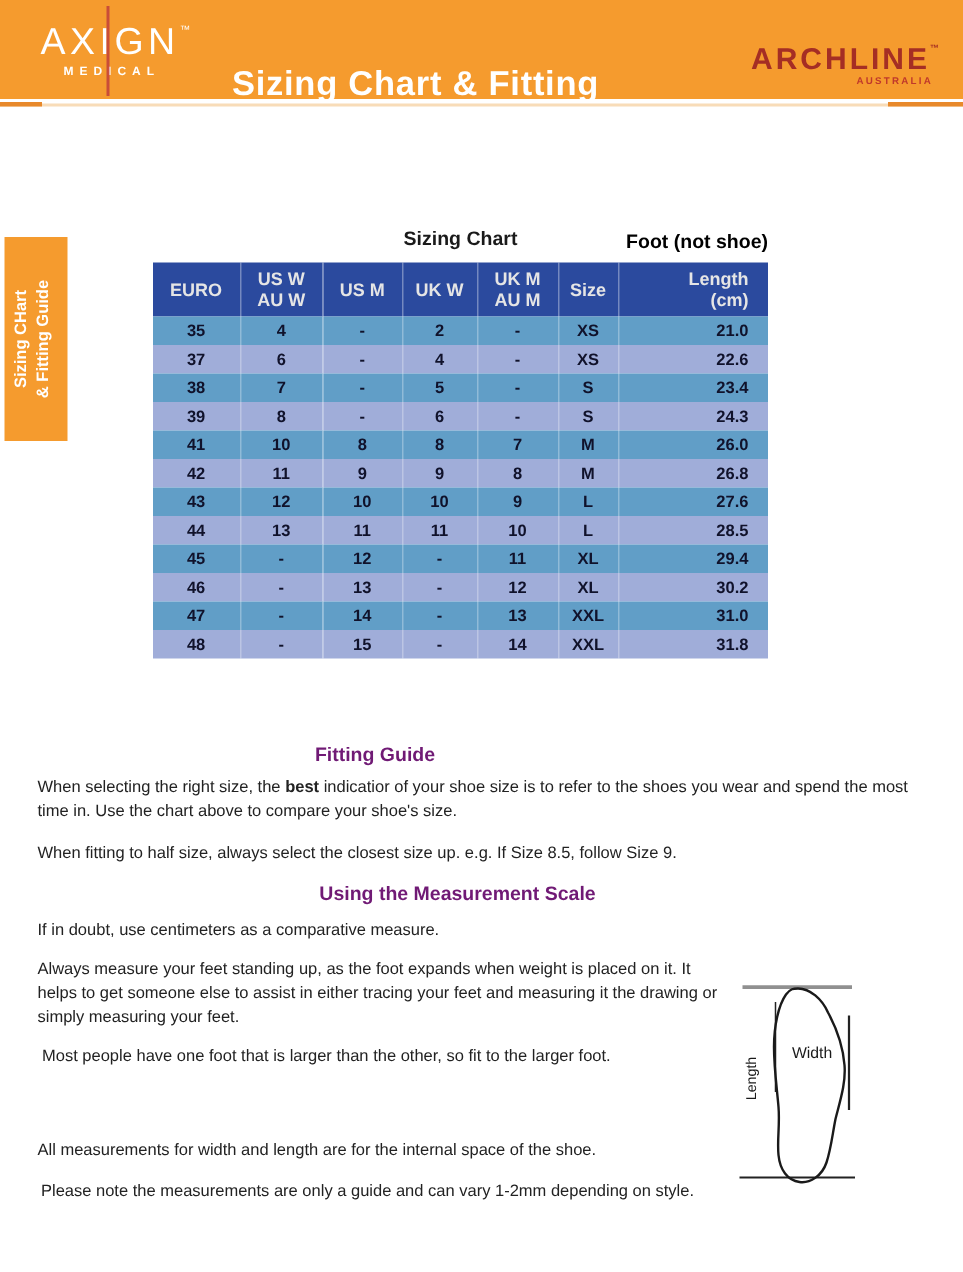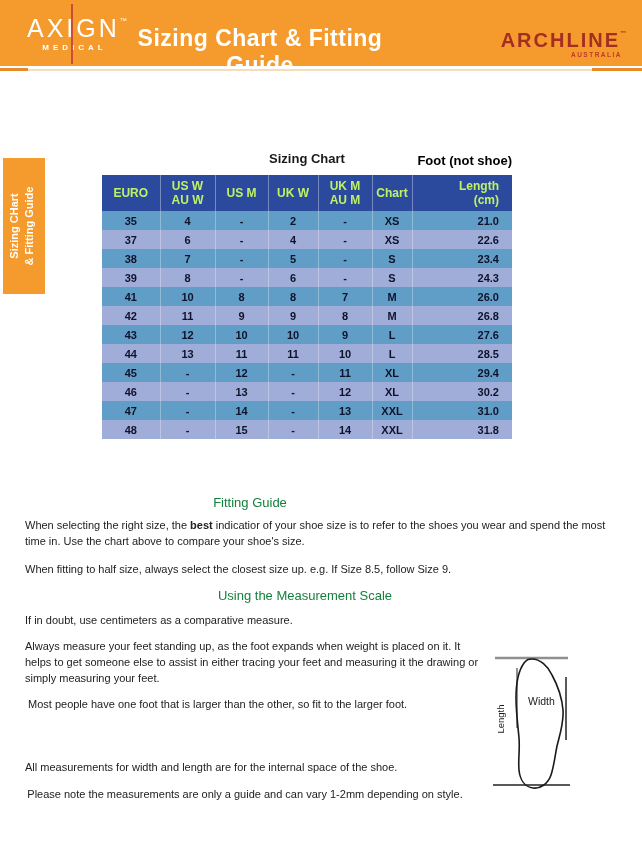--- a/index.html
+++ b/index.html
@@ -6,21 +6,21 @@
   .page{position:relative;width:642px;height:848px;background:#ffffff;overflow:hidden;
         font-family:"Liberation Sans",sans-serif;color:#1a1a1a;}
 
   
   .topbar{position:absolute;left:0;top:0;width:642px;height:66px;background:#F59B2E;}
   .axign{position:absolute;left:27px;top:7px;width:95px;text-align:center;color:#fff;}
   .axign-name{font-size:25px;letter-spacing:3px;font-weight:400;line-height:28px;}
   .axign-name sup{font-size:7px;letter-spacing:0;vertical-align:14px;}
   .axign-sub{font-size:8px;font-weight:bold;letter-spacing:4px;margin-top:1px;}
   .axign-line{position:absolute;left:44px;top:-3px;width:2px;height:60px;background:#C4453A;opacity:.9;}
-  .doc-title{position:absolute;left:130px;top:25px;width:260px;margin:0;text-align:center;
+  .doc-title{position:absolute;left:130px;top:25px;width:260px;margin:17px;text-align:center;
              font-size:23px;font-weight:bold;color:#ffffff;letter-spacing:.5px;}
   .archline{position:absolute;right:16px;top:23px;text-align:right;color:#A52E24;}
   .arch-name{font-size:20px;font-weight:bold;letter-spacing:2px;line-height:20px;}
   .arch-name sup{font-size:6px;vertical-align:12px;letter-spacing:0;}
   .arch-sub{font-size:6.5px;font-weight:bold;letter-spacing:1.5px;color:#C0392B;margin-top:1px;margin-right:4px;}
 
   
   .divider{position:absolute;left:0;top:68px;width:642px;height:3px;}
   .divider .mid{position:absolute;left:0;top:1px;width:642px;height:2px;background:#F8DCB8;}
   .divider .cap-l{position:absolute;left:0;top:0;width:28px;height:3px;background:#E8892B;}
@@ -32,35 +32,35 @@
                   transform:translate(-50%,-50%) rotate(-90deg);
                   text-align:center;color:#fff;font-weight:bold;font-size:11px;line-height:15px;}
 
   
   .chart-title{position:absolute;left:102px;top:151px;width:410px;text-align:center;
                font-size:13px;font-weight:bold;color:#1a1a1a;}
   .foot-note{position:absolute;left:400px;top:153px;width:112px;text-align:right;
              font-size:13px;font-weight:bold;color:#000;}
   table.size-table{position:absolute;left:102px;top:175px;width:410px;border-collapse:collapse;
                    table-layout:fixed;}
-  .size-table th{background:#2B4A9E;color:#bef264;font-size:12px;font-weight:bold;height:36px;
+  .size-table th{background:#2B4A9E;color:#e5e5e5;font-size:12px;font-weight:bold;height:36px;
                  white-space:pre-line;vertical-align:middle;text-align:center;line-height:14px;
                  border-right:1px solid rgba(255,255,255,.35);padding:0;}
   .size-table th:last-child{border-right:none;text-align:right;padding-right:13px;}
   .size-table td{height:19px;font-size:11px;font-weight:bold;color:#10122b;text-align:center;
                  border-right:1px solid rgba(255,255,255,.3);padding:0;vertical-align:middle;}
   .size-table td:last-child{border-right:none;text-align:right;padding-right:13px;}
   .size-table tbody tr:nth-child(odd){background:#619EC7;}
   .size-table tbody tr:nth-child(even){background:#A0ADD9;}
   .size-table col.c1{width:58px}.size-table col.c2{width:55px}.size-table col.c3{width:53px}
   .size-table col.c4{width:50px}.size-table col.c5{width:54px}.size-table col.c6{width:40px}
   .size-table col.c7{width:100px}
 
   
-  .sec-title{position:absolute;font-size:13px;font-weight:normal;color:#15803d;text-align:center;margin:0;}
+  .sec-title{position:absolute;font-size:13px;font-weight:bold;color:#701a75;text-align:center;margin:0;}
   .t-fitting{left:150px;top:495px;width:200px;}
   .t-measure{left:205px;top:588px;width:200px;}
   .body-text{position:absolute;margin:0;font-size:11px;line-height:16px;color:#222;}
   .p1{left:25px;top:517px;width:600px;}
   .p2{left:25px;top:561px;width:600px;}
   .p3{left:25px;top:612px;width:600px;}
   .p4{left:25px;top:638px;width:458px;}
   .p5{left:28px;top:696px;width:458px;}
   .p6{left:25px;top:759px;width:470px;}
   .p7{left:25px;top:786px;width:440px;text-align:center;}
@@ -115,21 +115,21 @@
     </colgroup>
     <thead>
         <tr id="size-table-head">
           <th>EURO</th>
           <th>US W
 AU W</th>
           <th>US M</th>
           <th>UK W</th>
           <th>UK M
 AU M</th>
-          <th>Chart</th>
+          <th>Size</th>
           <th>Length
 (cm)</th>
         </tr>
       </thead>
     <tbody id="size-table-body">
         <tr>
           <td>35</td>
           <td>4</td>
           <td>-</td>
           <td>2</td>

